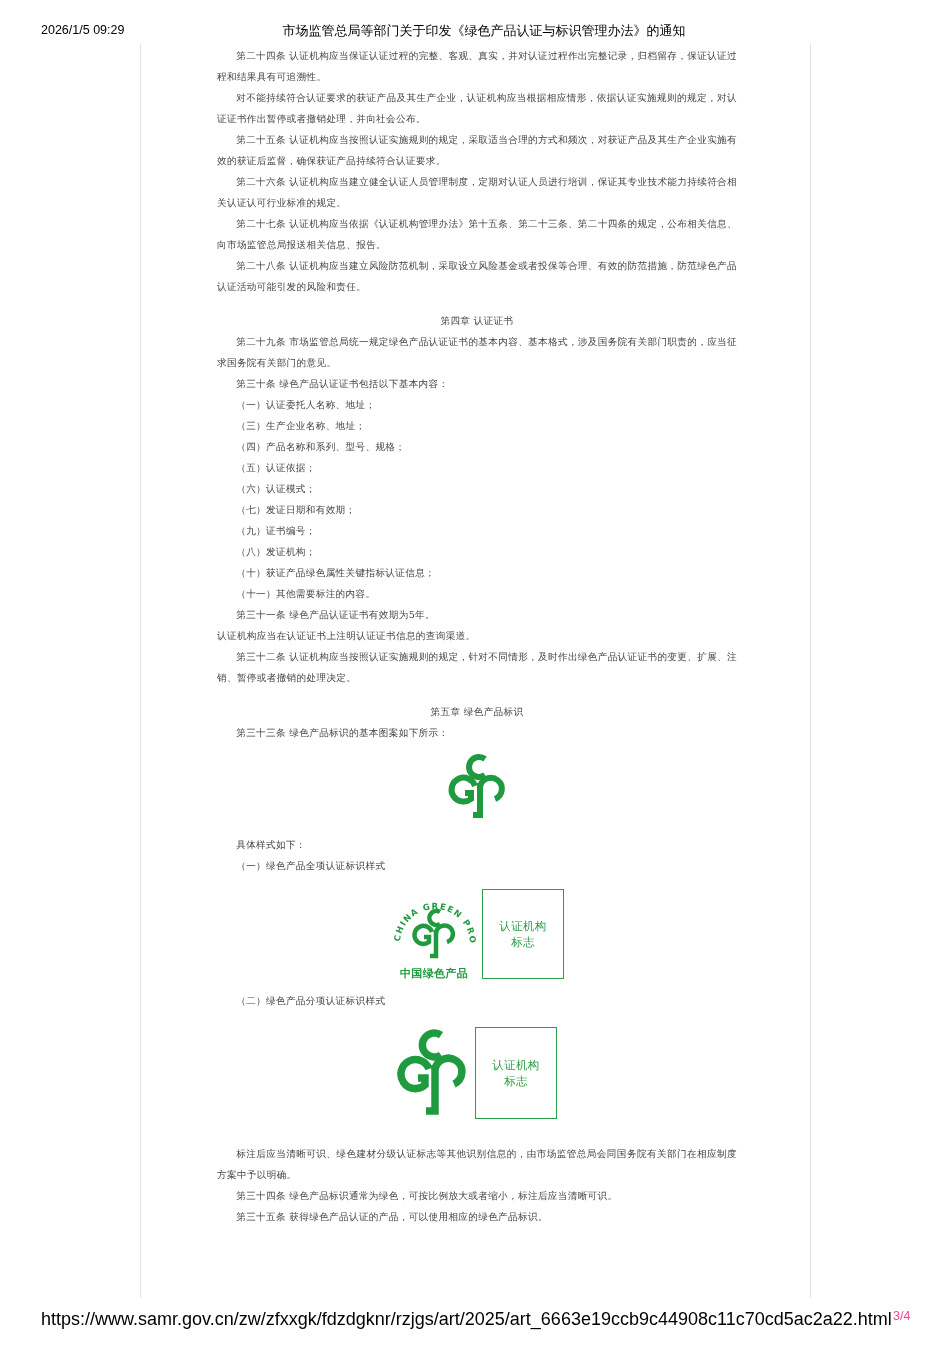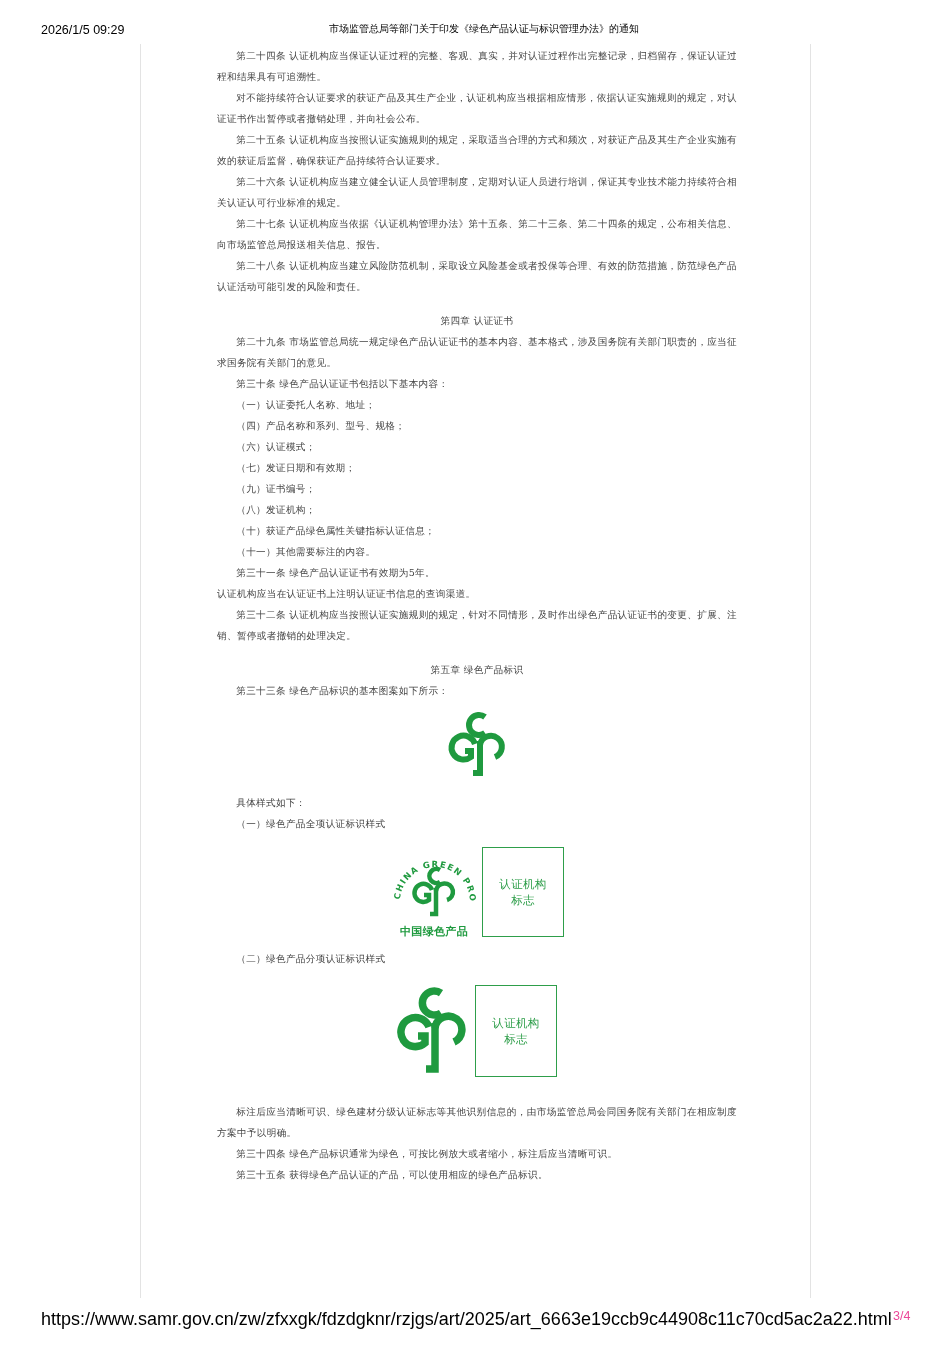--- a/index.html
+++ b/index.html
@@ -1,20 +1,20 @@
 <!DOCTYPE html>
 <html><head>
 <meta charset="utf-8">
 <style>
   html, body { margin:0; padding:0; background:#ffffff; }
   body { width:950px; height:1345px; position:relative; overflow:hidden;
          font-family:"DejaVu Serif","Liberation Serif",serif; color:#333; }
   .hdr-date { position:absolute; left:41px; top:23px; font-family:"Liberation Sans",sans-serif; font-size:12.5px; color:#000; }
   .hdr-title { position:absolute; left:0; width:833px; top:22px; text-align:center; padding-left:135px; box-sizing:border-box;
-               font-family:"DejaVu Sans","Liberation Sans",sans-serif; font-size:10px; color:#000; }
+               font-family:"DejaVu Sans","Liberation Sans",sans-serif; font-size:13px; color:#000; }
   .ftr-url { position:absolute; left:41px; top:1309px; font-family:"Liberation Sans",sans-serif; font-size:18px; color:#000; }
   .ftr-page { position:absolute; left:893px; top:1309px; font-family:"Liberation Sans",sans-serif; font-size:12.5px; color:#ec4899; }
   .vline { position:absolute; top:44px; height:1254px; width:1px; background:#e3e3e3; }
   .content { position:absolute; left:217px; top:45px; width:520px; font-size:9.6px; line-height:21px; color:#444; letter-spacing:0.35px; }
   .content p { margin:0; text-indent:2em; text-align:justify; }
   .content p.noindent { text-indent:0; }
   .content p.item { text-indent:2em; }
   .content .chapter { text-align:center; text-indent:0; margin-top:13px; }
   .logo-block { display:flex; justify-content:center; align-items:center; }
   .logo-basic { margin:6px 0 10px 0; height:75px; }
@@ -38,21 +38,23 @@
   <p>对不能持续符合认证要求的获证产品及其生产企业，认证机构应当根据相应情形，依据认证实施规则的规定，对认证证书作出暂停或者撤销处理，并向社会公布。</p>
   <p>第二十五条 认证机构应当按照认证实施规则的规定，采取适当合理的方式和频次，对获证产品及其生产企业实施有效的获证后监督，确保获证产品持续符合认证要求。</p>
   <p>第二十六条 认证机构应当建立健全认证人员管理制度，定期对认证人员进行培训，保证其专业技术能力持续符合相关认证认可行业标准的规定。</p>
   <p>第二十七条 认证机构应当依据《认证机构管理办法》第十五条、第二十三条、第二十四条的规定，公布相关信息、向市场监管总局报送相关信息、报告。</p>
   <p>第二十八条 认证机构应当建立风险防范机制，采取设立风险基金或者投保等合理、有效的防范措施，防范绿色产品认证活动可能引发的风险和责任。</p>
 
   <p class="chapter">第四章 认证证书</p>
   <p>第二十九条 市场监管总局统一规定绿色产品认证证书的基本内容、基本格式，涉及国务院有关部门职责的，应当征求国务院有关部门的意见。</p>
   <p>第三十条 绿色产品认证证书包括以下基本内容：</p>
   <p class="item">（一）认证委托人名称、地址；</p>
+  <p class="item">（三）生产企业名称、地址；</p>
   <p class="item">（四）产品名称和系列、型号、规格；</p>
+  <p class="item">（五）认证依据；</p>
   <p class="item">（六）认证模式；</p>
   <p class="item">（七）发证日期和有效期；</p>
   <p class="item">（九）证书编号；</p>
   <p class="item">（八）发证机构；</p>
   <p class="item">（十）获证产品绿色属性关键指标认证信息；</p>
   <p class="item">（十一）其他需要标注的内容。</p>
   <p>第三十一条 绿色产品认证证书有效期为5年。</p>
   <p class="noindent">认证机构应当在认证证书上注明认证证书信息的查询渠道。</p>
   <p>第三十二条 认证机构应当按照认证实施规则的规定，针对不同情形，及时作出绿色产品认证证书的变更、扩展、注销、暂停或者撤销的处理决定。</p>
 

